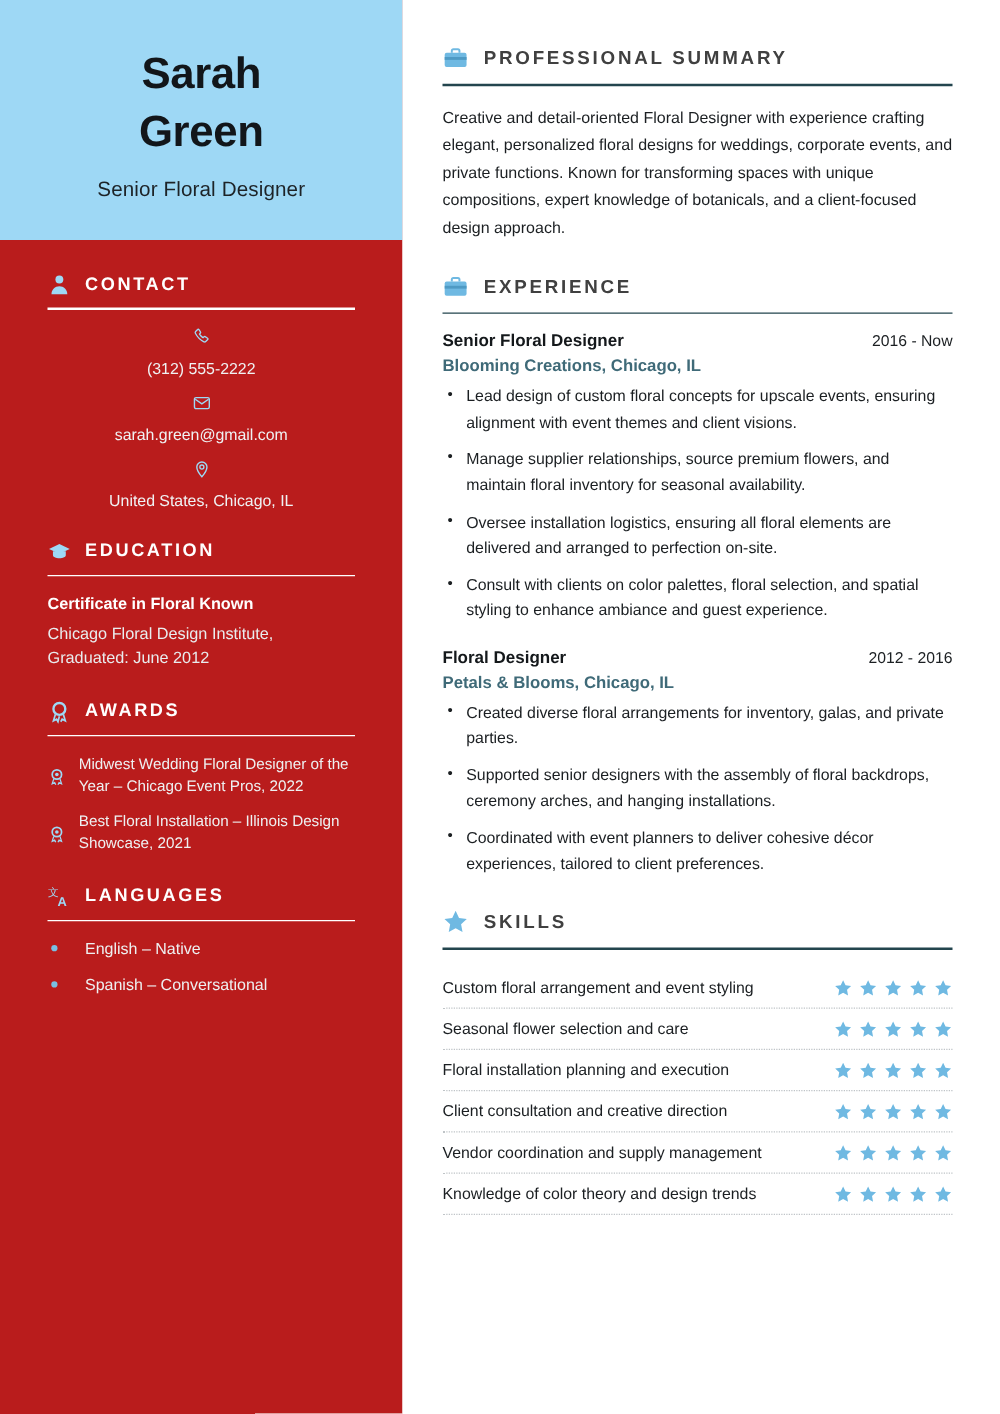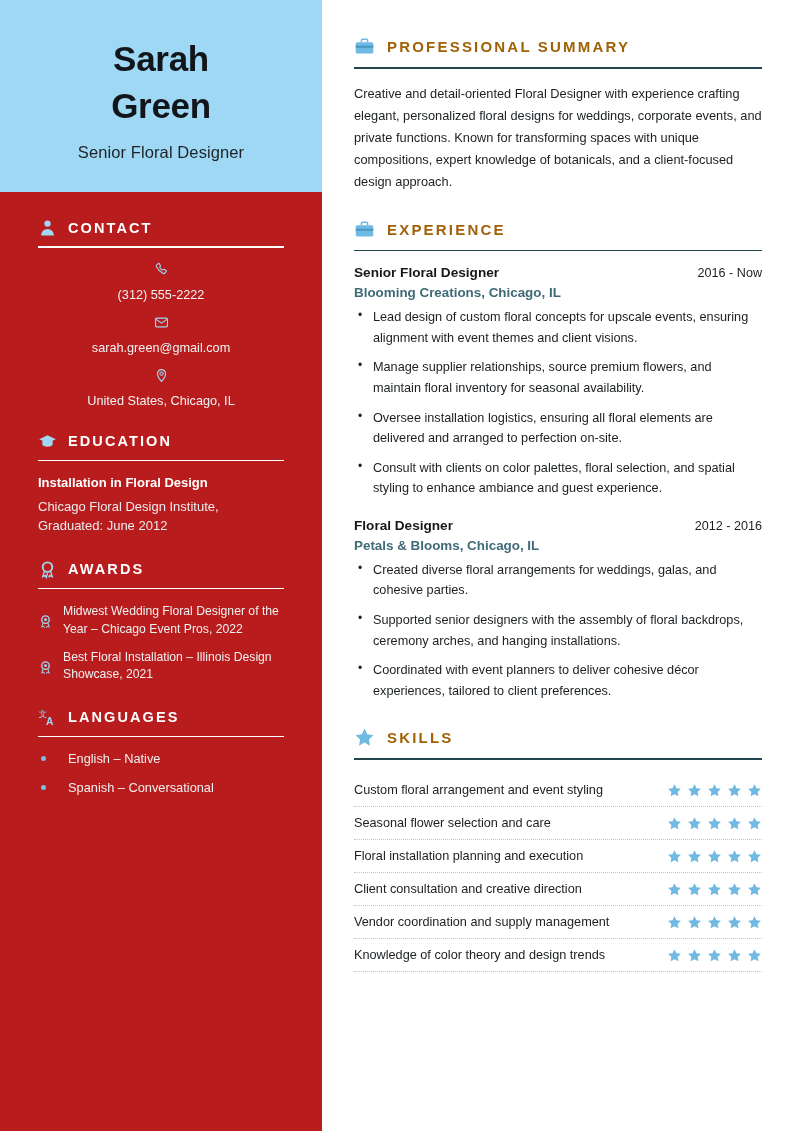--- a/index.html
+++ b/index.html
@@ -127,21 +127,21 @@
     display: flex;
     align-items: center;
     gap: 12px;
     padding-bottom: 10px;
   }
   .main-head .ico { width: 21px; height: 21px; flex: none; display: block; }
   .main-head .htxt {
     font-size: 15px;
     font-weight: bold;
     letter-spacing: 2.2px;
-    color: #a16207;
+    color: #404040;
     text-align: center;
   }
   .main-rule {
     height: 1.6px;
     background: #23454e;
     margin-bottom: 14px;
   }
 
   .summary-text {
     font-size: 12.8px;
@@ -260,21 +260,21 @@
         <div class="side-head">
           <svg class="ico" viewBox="0 0 24 24">
             <path d="M12 4 1.5 9 12 14l10.5-5z" fill="#9ED8F5"></path>
             <path d="M5.5 11.3v4.2c0 1.6 2.9 3 6.5 3s6.5-1.4 6.5-3v-4.2" fill="#9ED8F5"></path>
           </svg>
           <span class="htxt">EDUCATION</span>
         </div>
         <div class="side-rule"></div>
 
         <div>
-          <div class="edu-title">Installation in Floral Design</div>
+          <div class="edu-title">Certificate in Floral Known</div>
           <div class="edu-sub" style="white-space:pre-line">Chicago Floral Design Institute,
 Graduated: June 2012</div>
         </div>
       </section>
 
       <section class="side-section">
         <div class="side-head">
           <svg class="ico" viewBox="0 0 24 24">
             <circle cx="12" cy="9" r="6" fill="none" stroke="#9ED8F5" stroke-width="2.4"></circle>
             <path d="M8 14.5 6 21l3.2-1.6L10.6 22l1.4-5.5M16 14.5l2 6.5-3.2-1.6L13.4 22" fill="none" stroke="#9ED8F5" stroke-width="1.7"></path>
@@ -365,21 +365,21 @@
         </ul>
       </article>
 
       <article class="job">
         <div class="job-head">
           <span class="job-role">Floral Designer</span>
           <span class="job-dates">2012 - 2016</span>
         </div>
         <div class="job-company">Petals &amp; Blooms, Chicago, IL</div>
         <ul class="job-bullets">
-          <li>Created diverse floral arrangements for weddings, galas, and cohesive parties.</li>
+          <li>Created diverse floral arrangements for inventory, galas, and private parties.</li>
           <li>Supported senior designers with the assembly of floral backdrops, ceremony arches, and hanging installations.</li>
           <li>Coordinated with event planners to deliver cohesive décor experiences, tailored to client preferences.</li>
         </ul>
       </article>
     </section>
 
     <section class="main-section">
       <div class="main-head">
         <svg class="ico" viewBox="0 0 24 24">
           <path d="M12 1.8l3.1 6.6 7.1.9-5.2 4.9 1.3 7.1L12 17.8 5.7 21.3 7 14.2 1.8 9.3l7.1-.9z" fill="#6FB9E2"></path>

